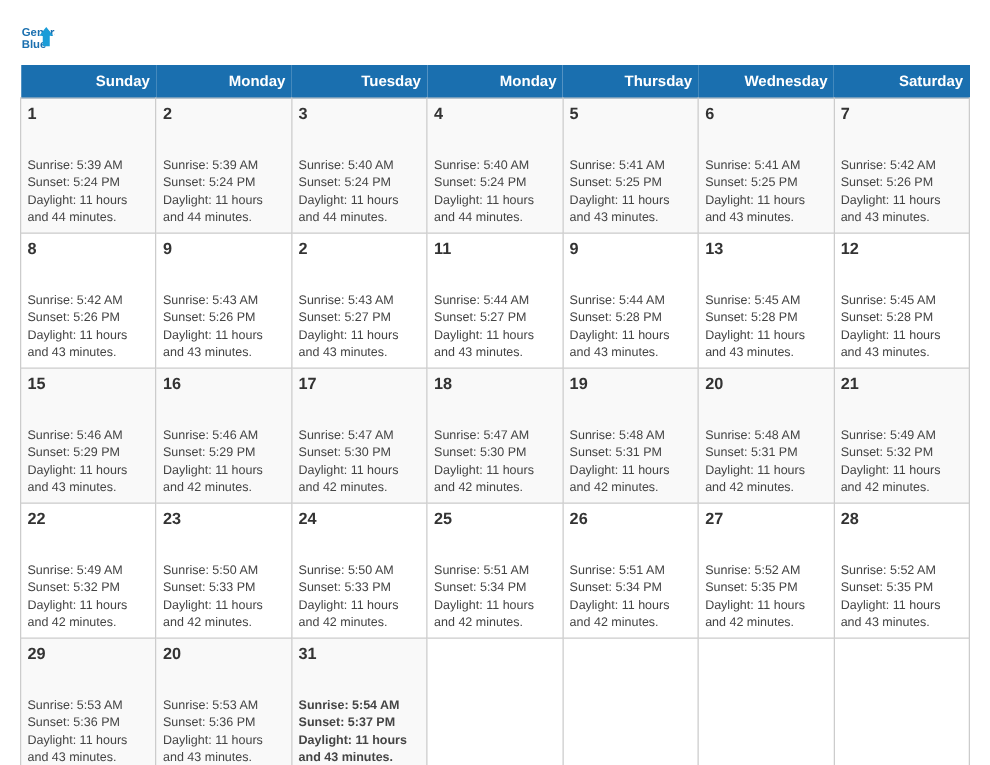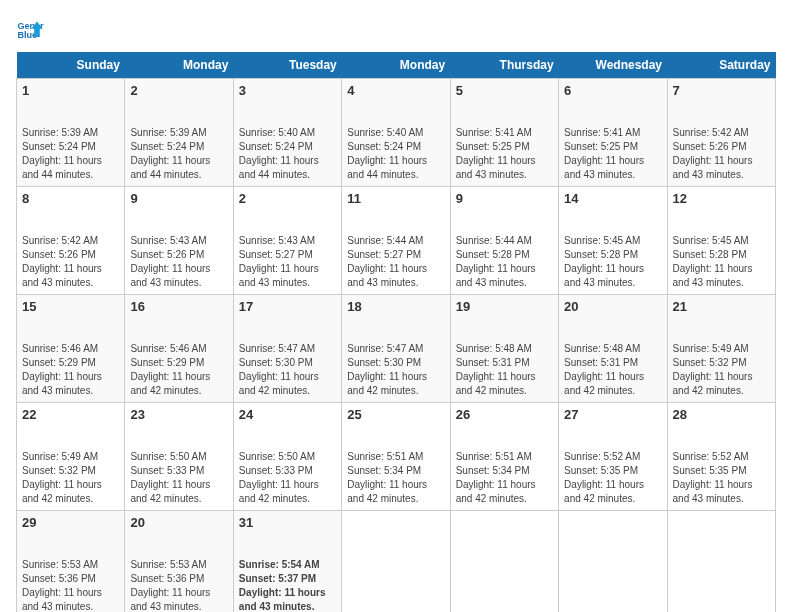--- a/index.html
+++ b/index.html
@@ -192,21 +192,21 @@
 and 43 minutes.</div>
         </td>
         <td>
           <span class="day-num">9</span>
           <div class="day-info" style="white-space: pre-line;">Sunrise: 5:44 AM
 Sunset: 5:28 PM
 Daylight: 11 hours
 and 43 minutes.</div>
         </td>
         <td>
-          <span class="day-num">14</span>
+          <span class="day-num">13</span>
           <div class="day-info" style="white-space: pre-line;">Sunrise: 5:45 AM
 Sunset: 5:28 PM
 Daylight: 11 hours
 and 43 minutes.</div>
         </td>
         <td>
           <span class="day-num">12</span>
           <div class="day-info" style="white-space: pre-line;">Sunrise: 5:45 AM
 Sunset: 5:28 PM
 Daylight: 11 hours

